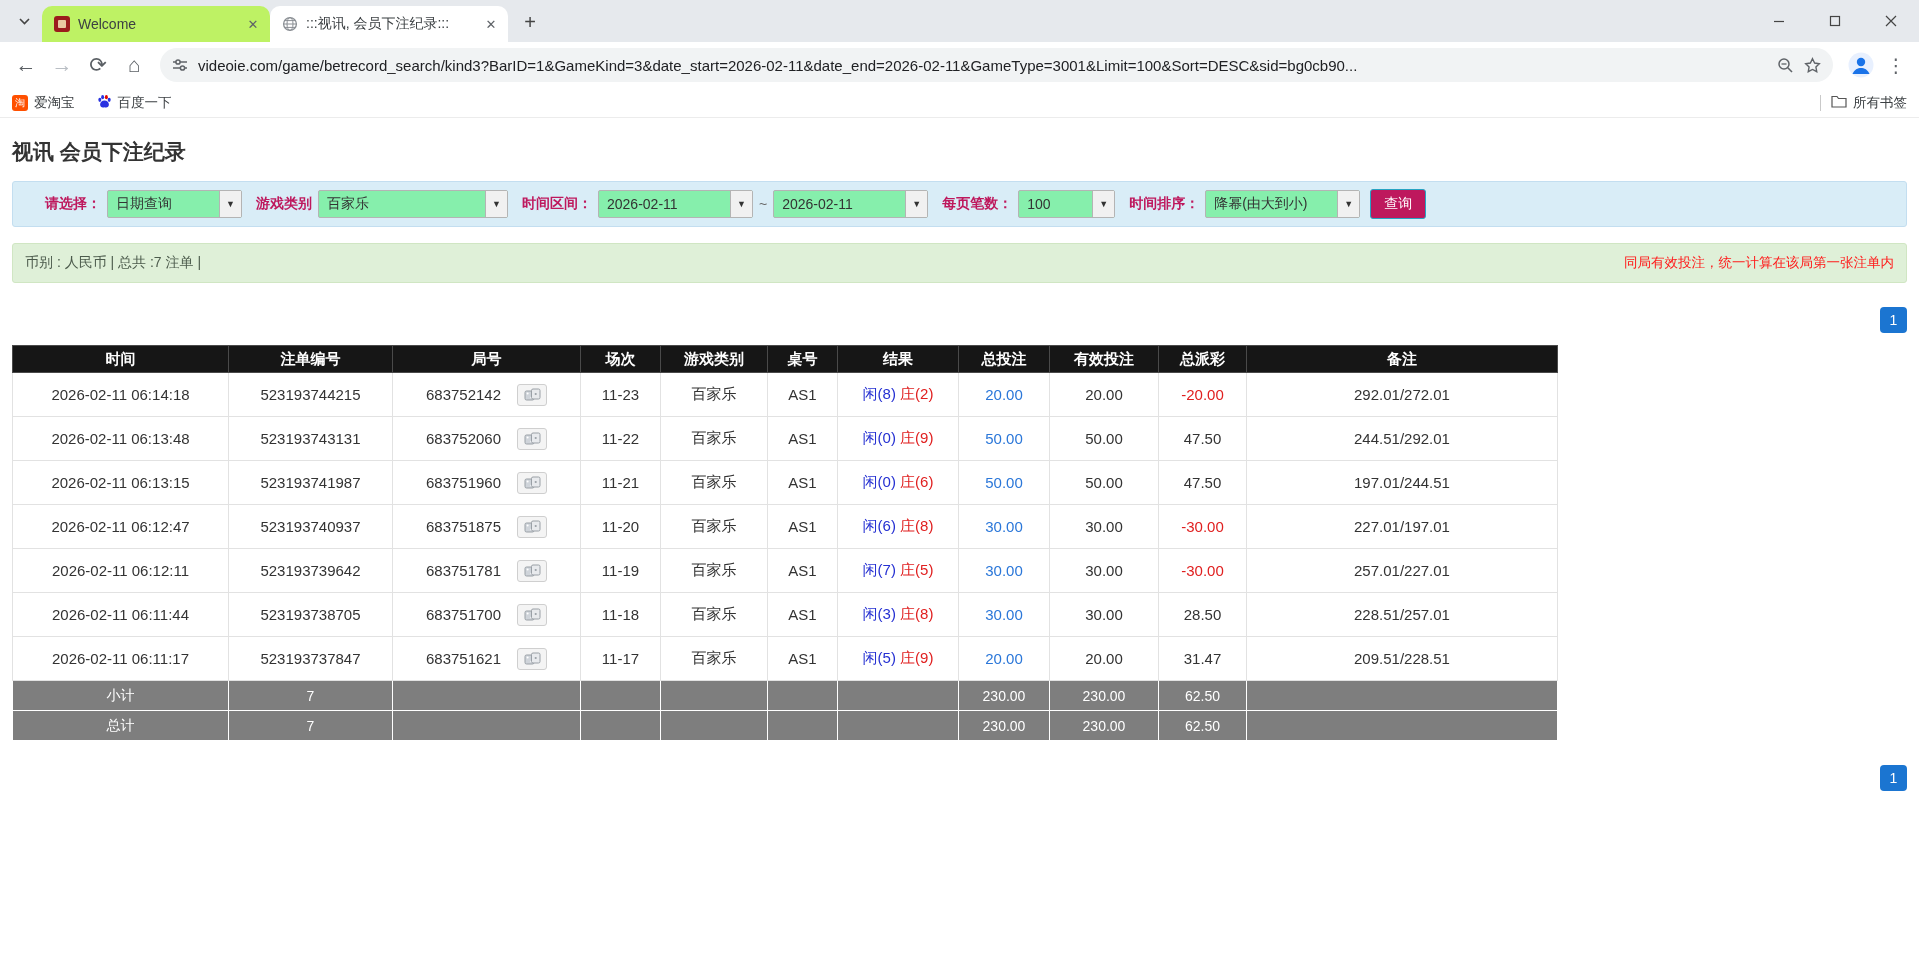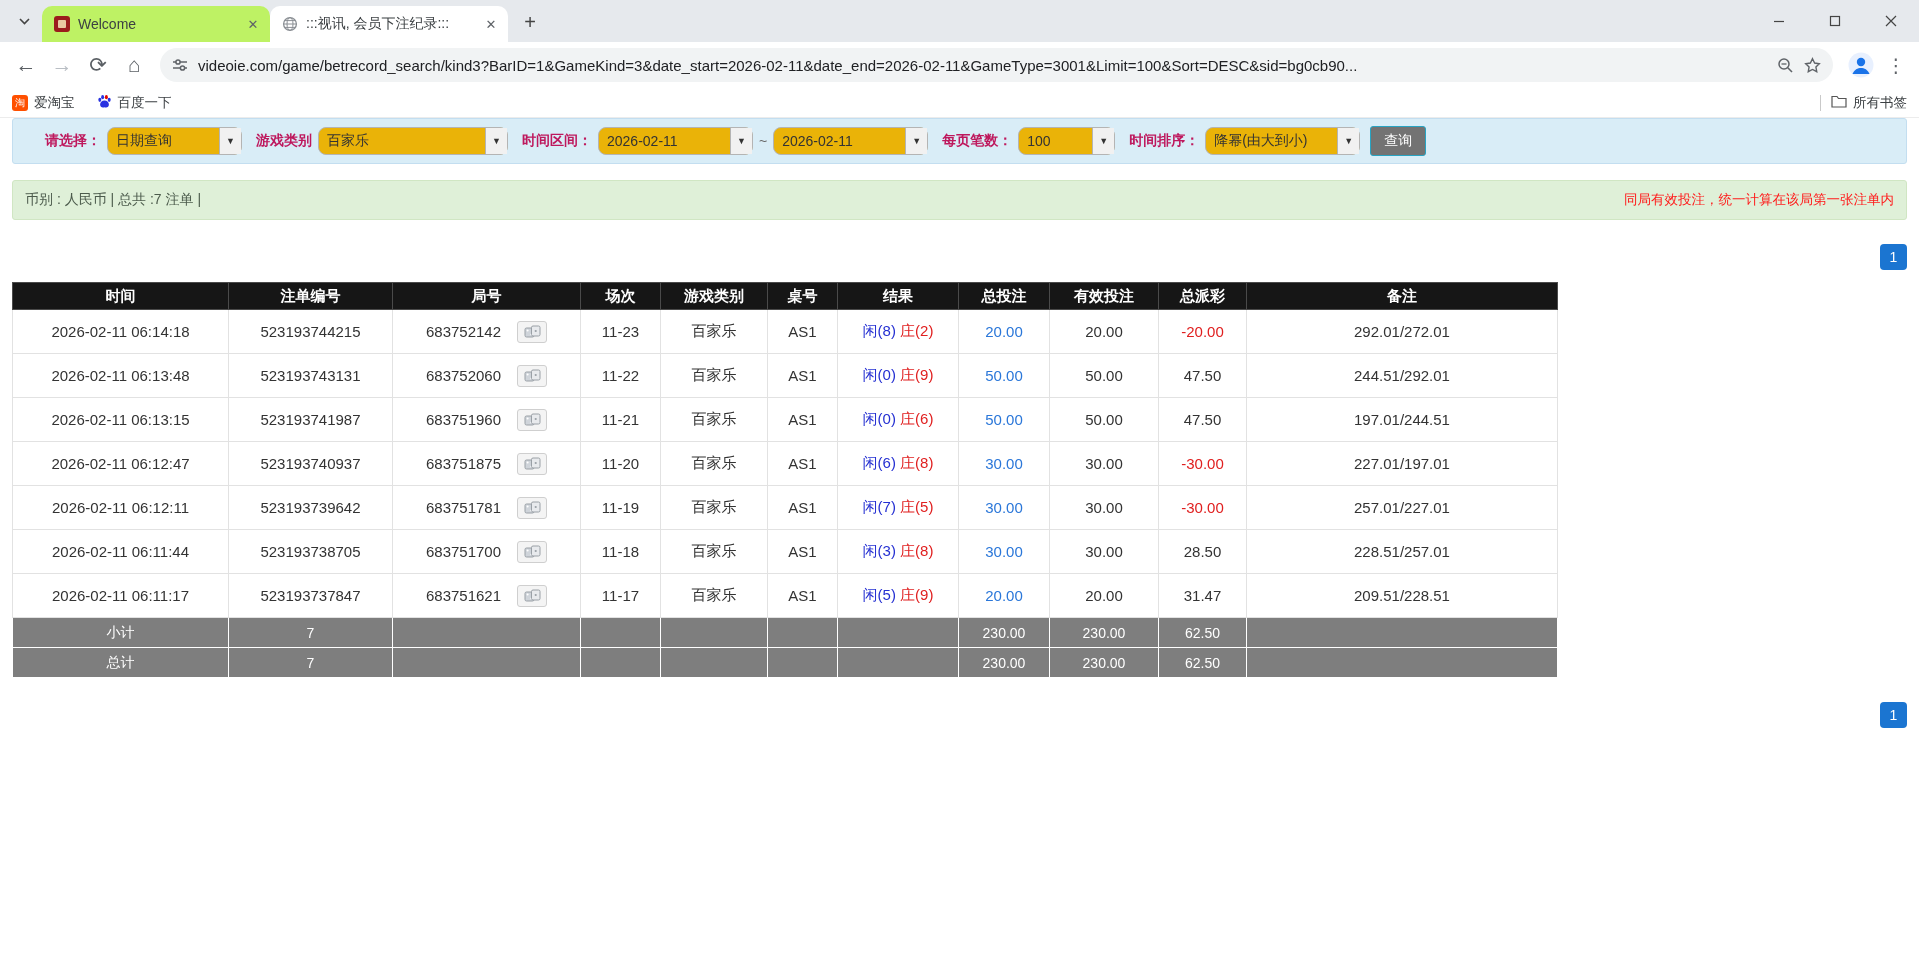--- a/index.html
+++ b/index.html
@@ -37,25 +37,25 @@
   .bm-divider{width:1px;height:16px;background:#c9c9c9}
 
   
   .content{padding:0 12px}
   .page-title{font-size:21px;font-weight:600;color:#333;margin:20px 0 15px 0}
 
   .filterbar{height:46px;background:#d9edf7;border:1px solid #c3def0;border-radius:3px;display:flex;align-items:center;padding:0 10px}
   .flabel{font-size:14px;font-weight:bold;color:#be185d;white-space:nowrap;margin:0 6px 0 22px}
   .flabel.gap{margin-left:14px}
   .tilde{color:#666;font-size:14px;margin:0 6px}
-  .combo{height:28px;background:#eab308;border:1px solid #b4b4b4;border-radius:8px;display:inline-flex;align-items:stretch}
+  .combo{height:28px;background:#86efac;border:1px solid #b4b4b4;border-radius:2px;display:inline-flex;align-items:stretch}
   .combo-text{display:flex;align-items:center;padding:0 8px;font-size:14px;color:#333;flex:1;white-space:nowrap;overflow:hidden}
   .combo-arrow{width:22px;border-left:1px solid #b4b4b4;background:#f1f1f1;display:flex;align-items:center;justify-content:center;font-size:9px;color:#333}
   .w-query{width:135px}.w-game{width:190px}.w-date{width:155px}.w-per{width:97px}.w-sort{width:155px}
-  .search-btn{height:30px;padding:0 13px;background:#737373;border:1px solid #27a4c3;border-radius:3px;color:#fff;font-size:14px;margin-left:10px;cursor:pointer}
+  .search-btn{height:30px;padding:0 13px;background:#be185d;border:1px solid #27a4c3;border-radius:3px;color:#fff;font-size:14px;margin-left:10px;cursor:pointer}
 
   .summary{height:40px;background:#dff0d8;border:1px solid #d0e6c3;border-radius:3px;display:flex;align-items:center;justify-content:space-between;padding:0 12px;margin-top:16px}
   .summary-left{font-size:14px;color:#4c5b4c}
   .summary-right{font-size:13.5px;color:#ff1a1a}
 
   .pager{display:flex;justify-content:flex-end;margin:24px 0 12px}
   .pager.bottom{margin:24px 0 0}
   .page-btn{width:27px;height:26px;background:#1b75d1;color:#fff;font-size:14px;border:none;border-radius:4px;cursor:pointer}
 
   table{border-collapse:collapse;width:1545px;table-layout:fixed}
@@ -178,20 +178,21 @@
               <path d="M1 1.5h5l1.5 2H15v8.5H1z" fill="none" stroke="#555" stroke-width="1.2"></path>
             </svg>
         </span>
         <span>所有书签</span>
       </span>
     </span>
   </div>
 </div>
 
 <div class="content">
+  <div class="page-title">视讯 会员下注纪录</div>
 
   <div class="filterbar">
     <span class="flabel">请选择：</span>
     <span class="combo w-query">
       <span class="combo-text">日期查询</span>
       <span class="combo-arrow">▼</span>
     </span>
     <span class="flabel gap">游戏类别</span>
     <span class="combo w-game">
       <span class="combo-text">百家乐</span>

